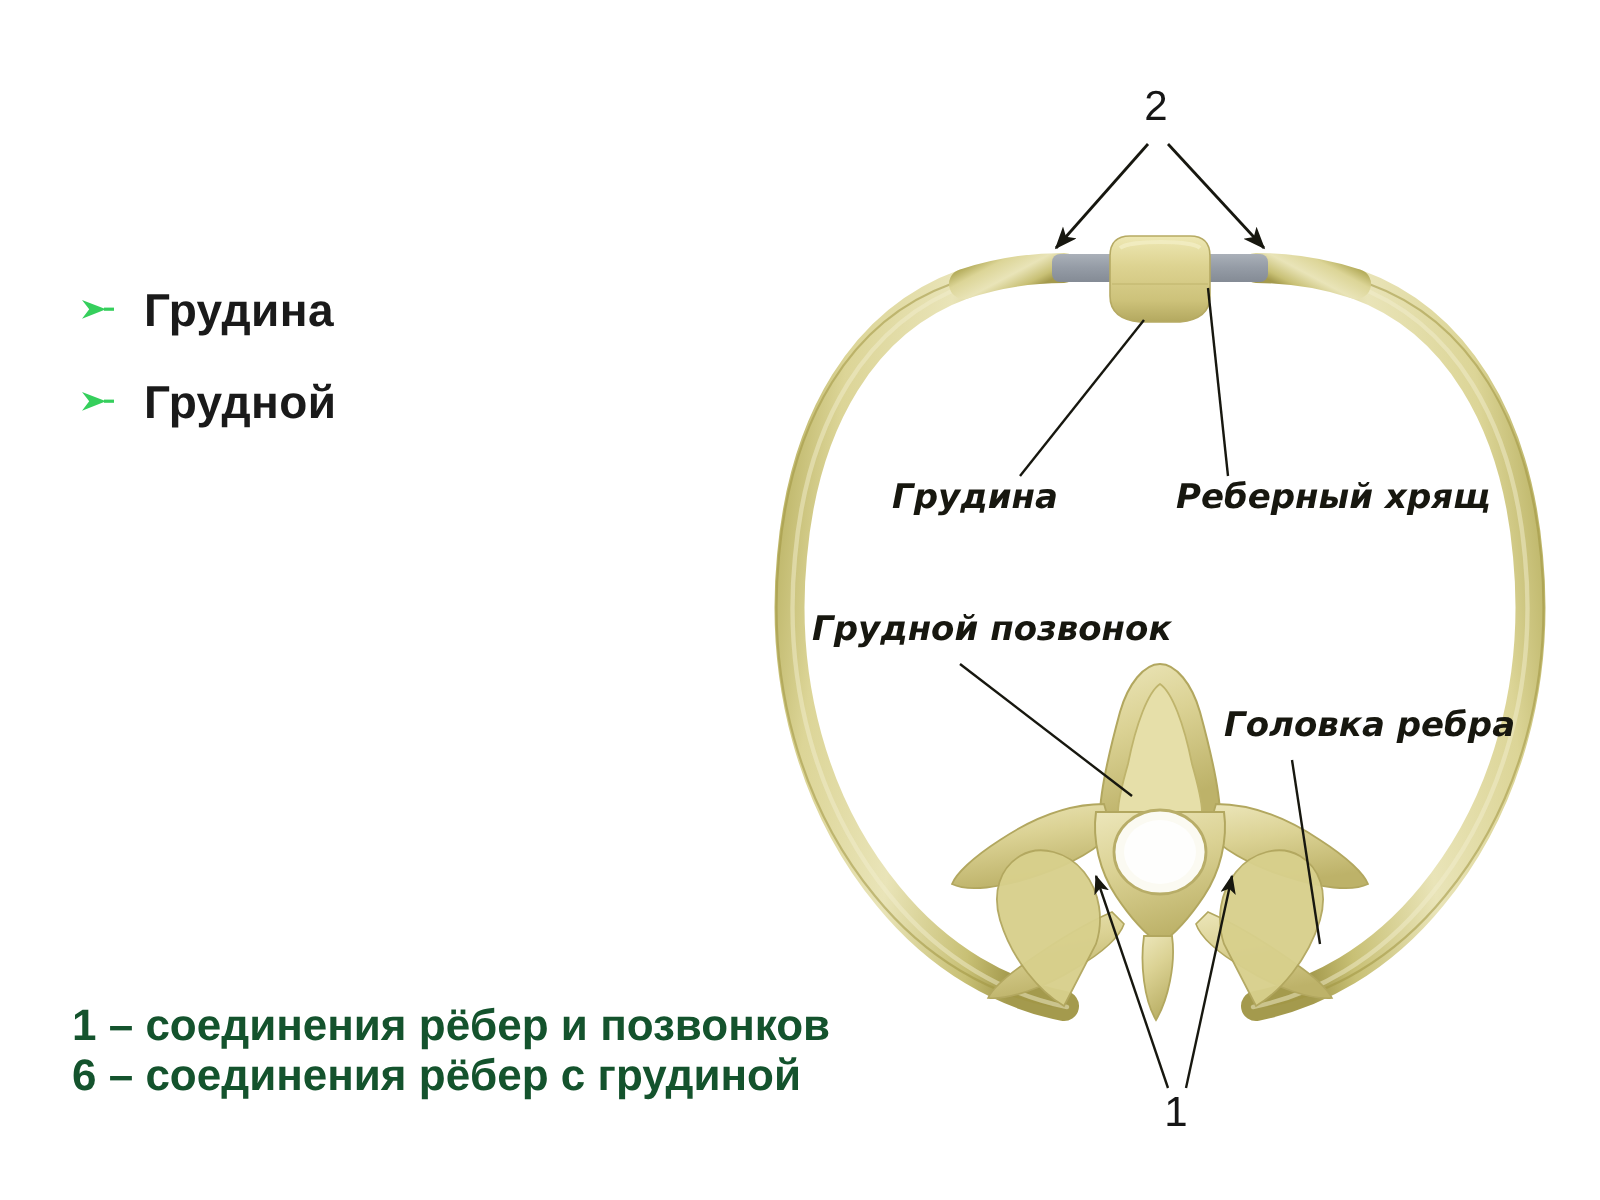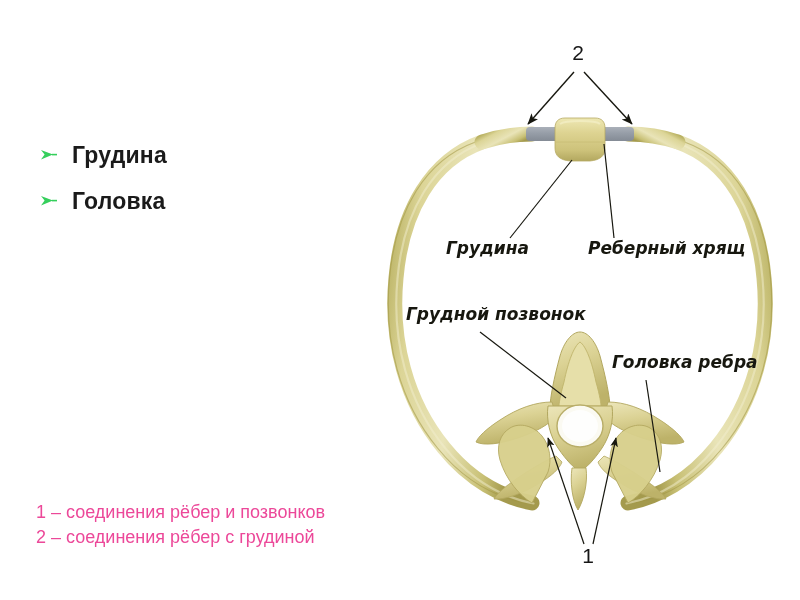--- a/index.html
+++ b/index.html
@@ -44,24 +44,25 @@
     white-space: nowrap;
   }
 
   
   #legend {
     position: absolute;
     left: 36px;
     top: 500px;
   }
   .legend-line {
-    font-size: 18px;
-    color: #ec4899;
+    font-size: 22px;
+    color: #14532d;
     line-height: 25px;
     white-space: nowrap;
+    font-weight: bold;
   }
 
   
   #illustration {
     position: absolute;
     left: 360px;
     top: 10px;
     width: 440px;
     height: 580px;
   }
@@ -110,28 +111,28 @@
   </div>
 
 
   <div class="bullet-row">
     <span class="bullet-mark">
       <svg width="20" height="16" viewBox="0 0 20 16">
         <path d="M2 3 L14 7.6 L2 12.4 L5.6 7.6 Z" fill="#35cf5c"></path>
         <path d="M13 7.6 L18 7.6" stroke="#35cf5c" stroke-width="1.6"></path>
       </svg>
     </span>
-    <span class="bullet-text">Головка</span>
+    <span class="bullet-text">Грудной</span>
   </div>
 
 </div>
 
 <div id="legend">
   <div class="legend-line">1 – соединения рёбер и позвонков</div>
-  <div class="legend-line">2 – соединения рёбер с грудиной</div>
+  <div class="legend-line">6 – соединения рёбер с грудиной</div>
 </div>
 
 <div id="illustration">
   <svg viewBox="0 0 440 580" xmlns="http://www.w3.org/2000/svg">
     <defs>
       <linearGradient id="ribGrad" x1="0" y1="0" x2="1" y2="0.3">
         <stop offset="0%" stop-color="#b5ad5c"></stop>
         <stop offset="22%" stop-color="#dcd597"></stop>
         <stop offset="55%" stop-color="#e9e4b8"></stop>
         <stop offset="85%" stop-color="#c8c075"></stop>

